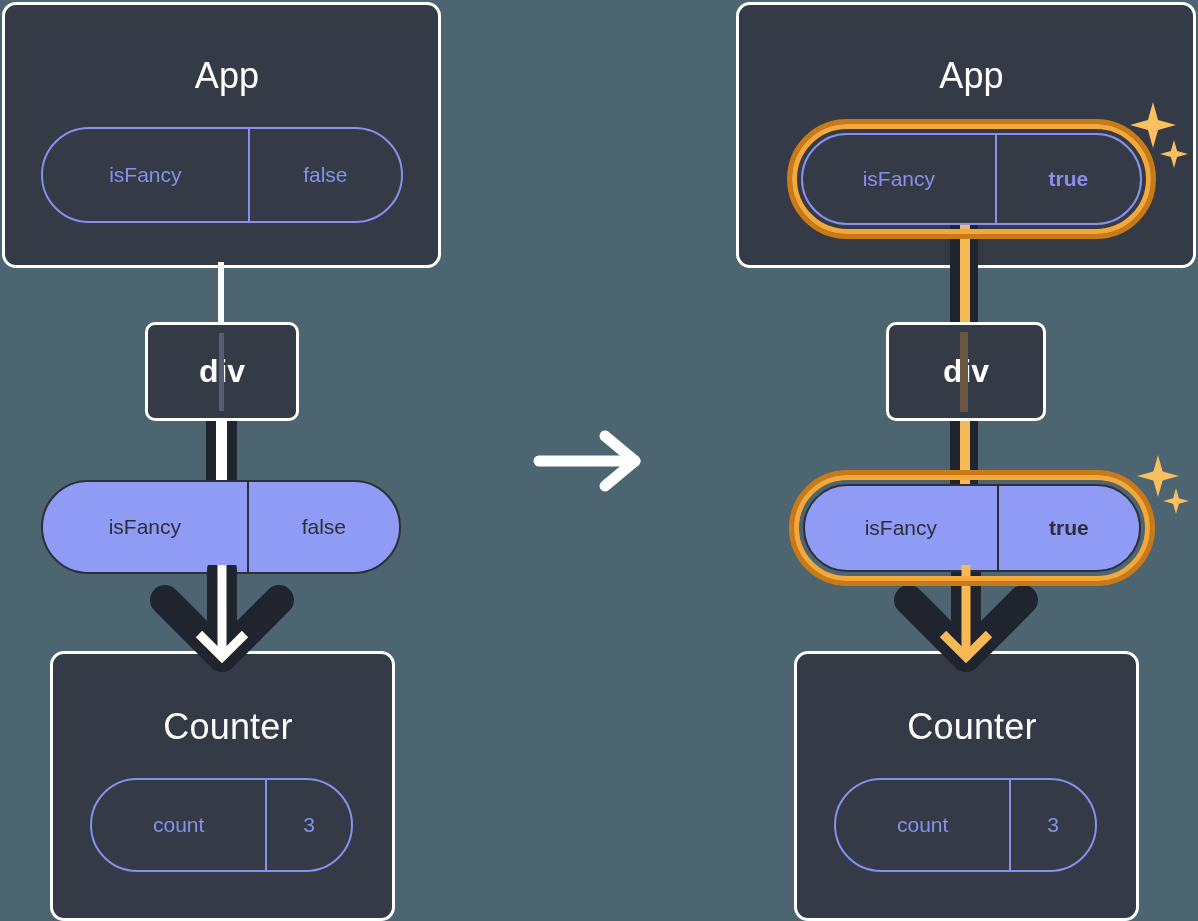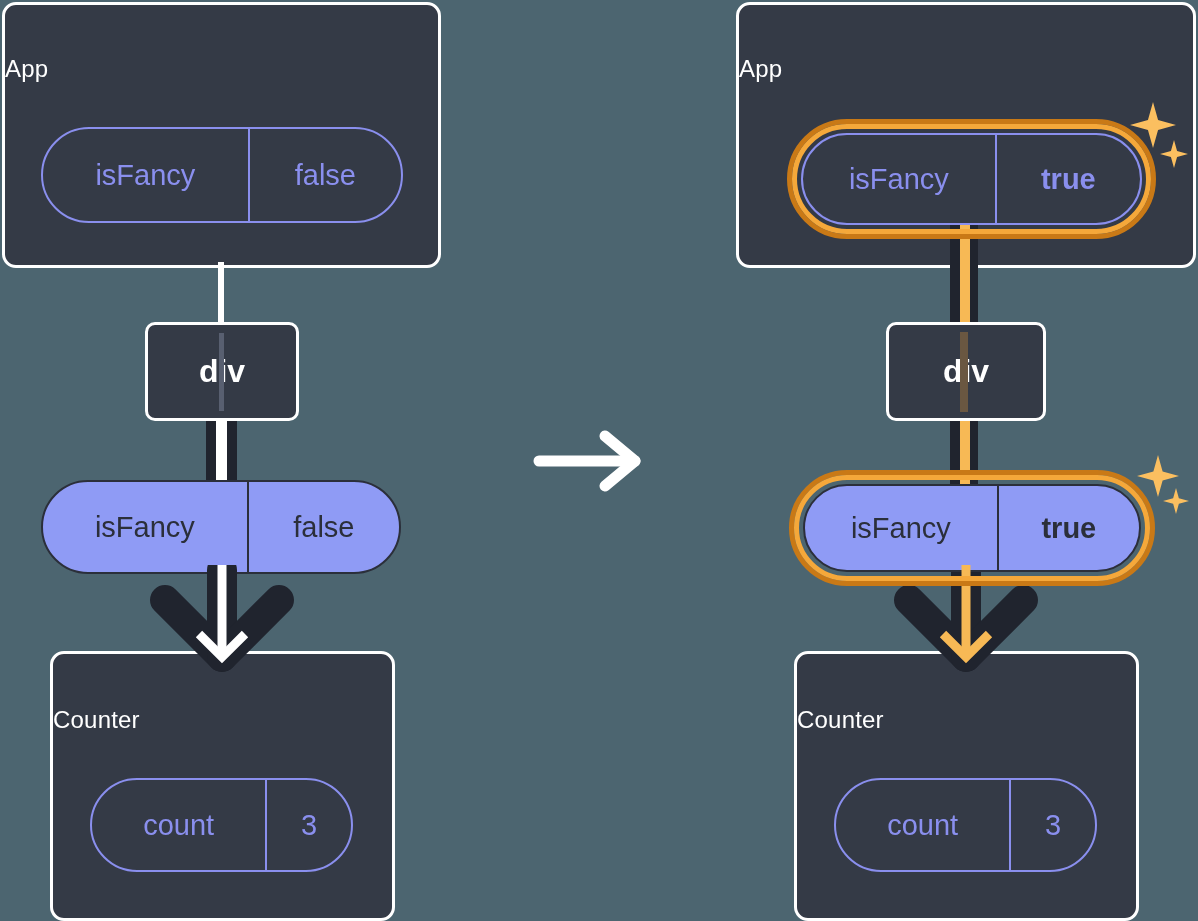--- a/index.html
+++ b/index.html
@@ -13,23 +13,24 @@
 
   
   .panel{
     position:absolute;
     background:#343a46;
     border:3px solid #ffffff;
     border-radius:14px;
     box-sizing:border-box;
   }
   .panel-title{
-    position:absolute;left:0;right:0;
+    position:absolute;left:11px;right:0;
+    text-align:center;
     color:#ffffff;
-    font-size:24px;
+    font-size:36px;
     letter-spacing:0.2px;
   }
 
   
   .nodebox{
     position:absolute;
     background:#343a46;
     border:3px solid #ffffff;
     border-radius:10px;
     box-sizing:border-box;
@@ -49,21 +50,21 @@
   .pill.outline{
     background:transparent;
     border:2px solid #8a8fee;
   }
   .pill.filled{
     background:#8f9bf5;
     border:2px solid #2b2f3a;
   }
   .pill .seg{
     display:flex;align-items:center;justify-content:center;
-    font-size:29px;
+    font-size:21px;
     box-sizing:border-box;
   }
   .pill.outline .seg{color:#8a8fee;}
   .pill.outline .seg.val{border-left:2px solid #8a8fee;}
   .pill.filled .seg{color:#2b2f3a;}
   .pill.filled .seg.val{border-left:2px solid #2b2f3a;}
   .seg.val.bold{font-weight:700;}
 
   
   .conn{position:absolute;}

